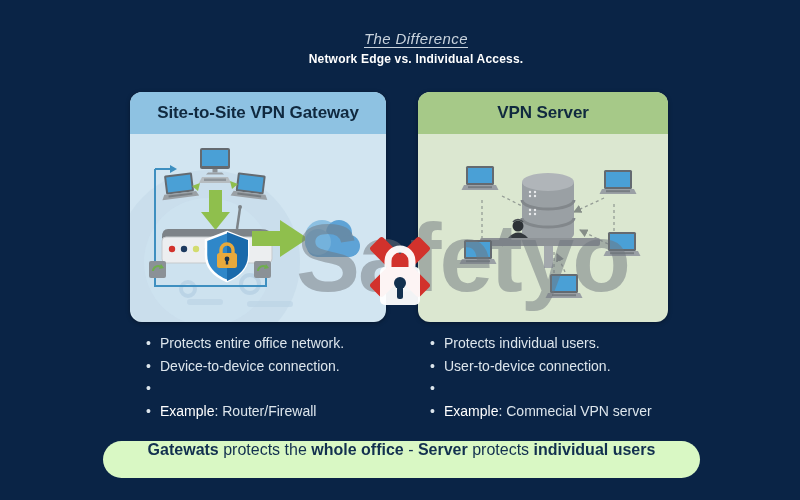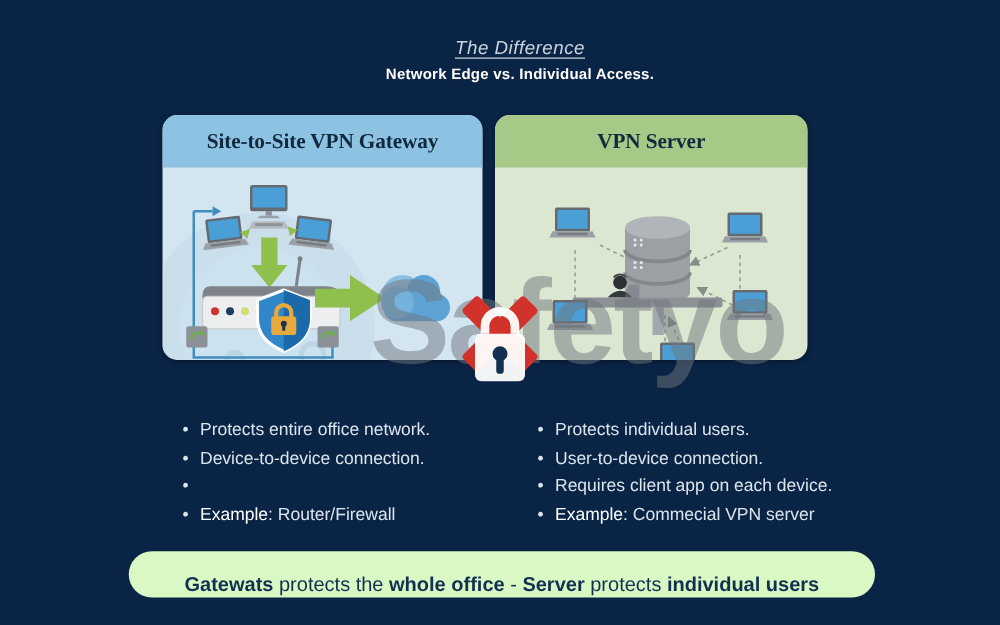--- a/index.html
+++ b/index.html
@@ -13,23 +13,23 @@
 
   
   .title-wrap{left:16px;top:30px;width:800px;text-align:center;z-index:2;}
   .title-sub{
     font-size:15px;font-style:italic;color:#c9d3dd;
     text-decoration:underline;text-underline-offset:3px;letter-spacing:.4px;
   }
   .title-main{font-size:12px;font-weight:bold;color:#ffffff;margin-top:5px;letter-spacing:.2px;}
 
   
-  .panel{top:92px;height:196px;border-radius:12px;z-index:1;overflow:hidden;box-shadow:0 1px 4px rgba(0,0,0,.35);font-family:Liberation Serif, serif;}
+  .panel{top:92px;height:230px;border-radius:12px;z-index:1;overflow:hidden;box-shadow:0 1px 4px rgba(0,0,0,.35);}
   .panel-left{left:130px;width:256px;background:var(--left-body,#d2e5f1);}
-  .panel-right{left:396px;width:250px;background:var(--right-body,#dbe7d0);text-align:center;}
+  .panel-right{left:418px;width:250px;background:var(--right-body,#dbe7d0);text-align:center;}
   .panel-header{
     height:42px;display:flex;align-items:center;justify-content:center;
     font-weight:bold;font-size:17px;color:#10293f;letter-spacing:-.1px;
   }
   .panel-left .panel-header{background:var(--left-header,#8ec2e2);}
   .panel-right .panel-header{background:var(--right-header,#a6c988);}
   .panel-body{height:188px;position:relative;}
   .panel-body svg{display:block;}
 
   
@@ -45,21 +45,21 @@
   .bullets{list-style:none;margin:0;padding:0;z-index:2;}
   .bullets-left{left:146px;top:335px;width:262px;}
   .bullets-right{left:430px;top:335px;width:268px;}
   .bullets li{display:flex;font-size:14px;line-height:16px;color:#dce5ec;margin-bottom:6.5px;}
   .bullets .dot{width:14px;flex:0 0 14px;color:#dce5ec;}
   .bullets .b{font-weight:normal;color:#ffffff;}
 
   
   .banner{
     left:103px;top:441px;width:597px;height:37px;border-radius:19px;
-    background:var(--banner-bg,#d9f8c4);display:flex;align-items:flex-end;justify-content:center;
+    background:var(--banner-bg,#d9f8c4);display:flex;align-items:flex-start;justify-content:center;
     z-index:2;
   }
   .banner-text{font-size:16px;color:#12304f;white-space:nowrap;}
   .banner-text .b{font-weight:bold;}
 </style>
 </head>
 <body>
 
 <svg width="0" height="0" style="position:absolute" aria-hidden="true">
   <defs>
@@ -257,21 +257,20 @@
     <li>
       <span class="dot">•</span>
       <span><span>Protects individual users.</span></span>
     </li>
     <li>
       <span class="dot">•</span>
       <span><span>User-to-device connection.</span></span>
     </li>
     <li>
       <span class="dot">•</span>
-      <span><span>Requires client app on each device.</span></span>
     </li>
     <li>
       <span class="dot">•</span>
       <span><span class="b">Example</span><span>: Commecial VPN server</span></span>
     </li>
   </ul>
 
 <div class="abs banner">
   <div class="banner-text"><span class="b">Gatewats</span><span> protects the </span><span class="b">whole office</span><span> - </span><span class="b">Server</span><span> protects </span><span class="b">individual users</span></div>
 </div>

